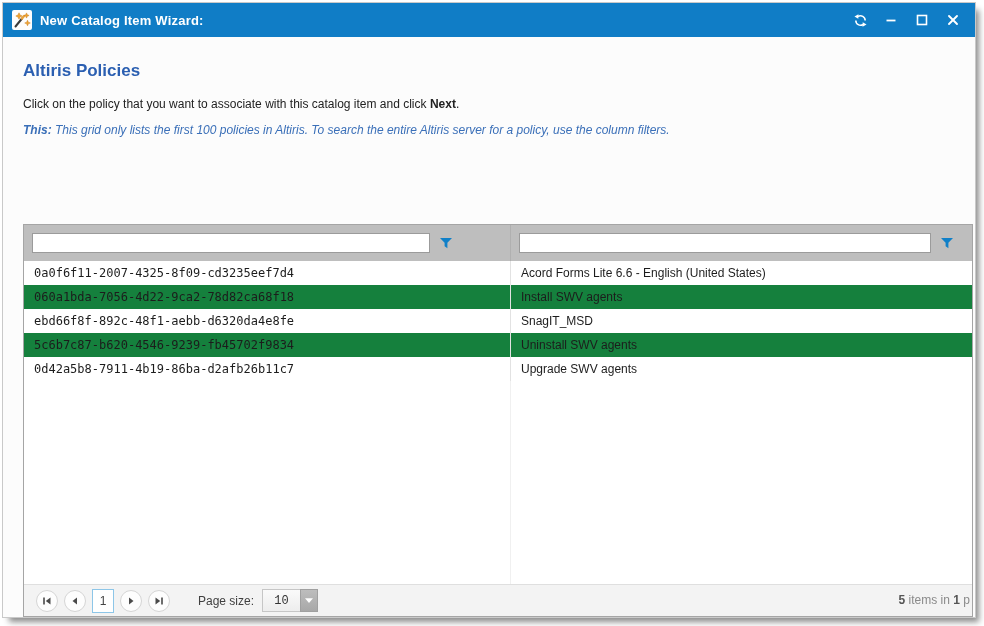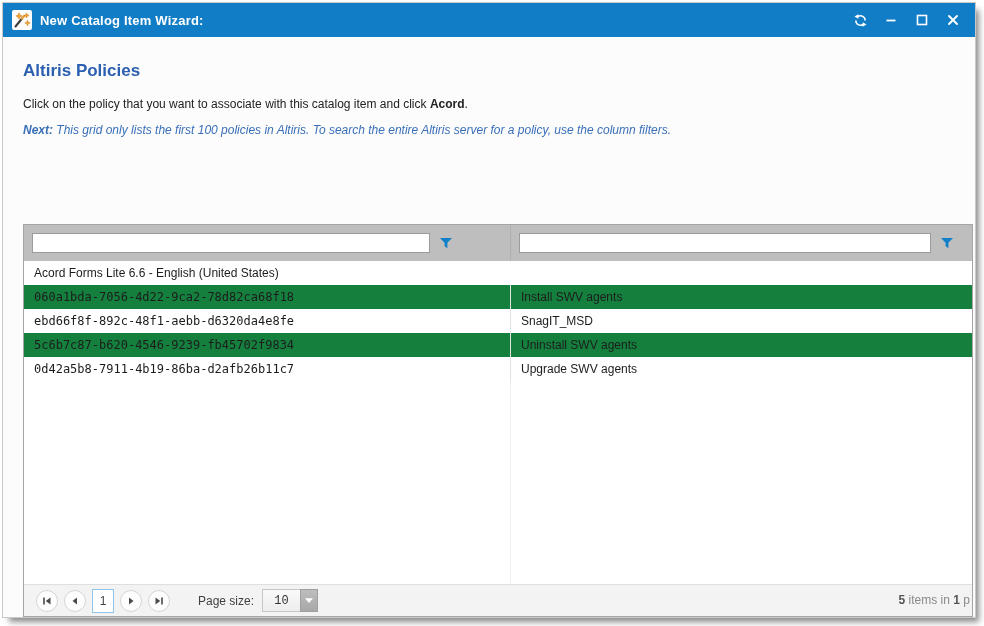--- a/index.html
+++ b/index.html
@@ -131,23 +131,23 @@
             <line x1="4" y1="4" x2="12" y2="12" stroke="#FFFFFF" stroke-width="1.9" stroke-linecap="round"></line>
             <line x1="12" y1="4" x2="4" y2="12" stroke="#FFFFFF" stroke-width="1.9" stroke-linecap="round"></line>
           </svg>
         </span>
       </div>
     </div>
 
     <div class="content">
       <h1 class="page-heading">Altiris Policies</h1>
 
-      <p class="instruction"><span>Click on the policy that you want to associate with this catalog item and click </span><b>Acord</b><span>.</span></p>
-
-      <p class="note"><b class="note-label">Next:</b><span> This grid only lists the first 100 policies in Altiris. To search the entire Altiris server for a policy, use the column filters.</span></p>
+      <p class="instruction"><span>Click on the policy that you want to associate with this catalog item and click </span><b>Next</b><span>.</span></p>
+
+      <p class="note"><b class="note-label">This:</b><span> This grid only lists the first 100 policies in Altiris. To search the entire Altiris server for a policy, use the column filters.</span></p>
 
       <div class="grid">
 
 
         <div class="filter-row">
           <div class="fcell c1">
             <input class="filter-input" type="text" value="" style="">
             <span class="funnel">
               <svg width="14" height="13" viewBox="0 0 14 13">
                   <path d="M1 1 h12 l-4.6 4.8 v5.4 l-2.8 -1.9 v-3.5 z" fill="#1080C8"></path>
@@ -158,20 +158,21 @@
             <input class="filter-input" type="text" value="" style="">
             <span class="funnel">
               <svg width="14" height="13" viewBox="0 0 14 13">
                   <path d="M1 1 h12 l-4.6 4.8 v5.4 l-2.8 -1.9 v-3.5 z" fill="#1080C8"></path>
                 </svg>
             </span>
           </div>
         </div>
 
         <div class="grid-row">
+          <div class="cell c1">0a0f6f11-2007-4325-8f09-cd3235eef7d4</div>
           <div class="cell c2">Acord Forms Lite 6.6 - English (United States)</div>
         </div>
         <div class="grid-row alt">
           <div class="cell c1">060a1bda-7056-4d22-9ca2-78d82ca68f18</div>
           <div class="cell c2">Install SWV agents</div>
         </div>
         <div class="grid-row">
           <div class="cell c1">ebd66f8f-892c-48f1-aebb-d6320da4e8fe</div>
           <div class="cell c2">SnagIT_MSD</div>
         </div>

